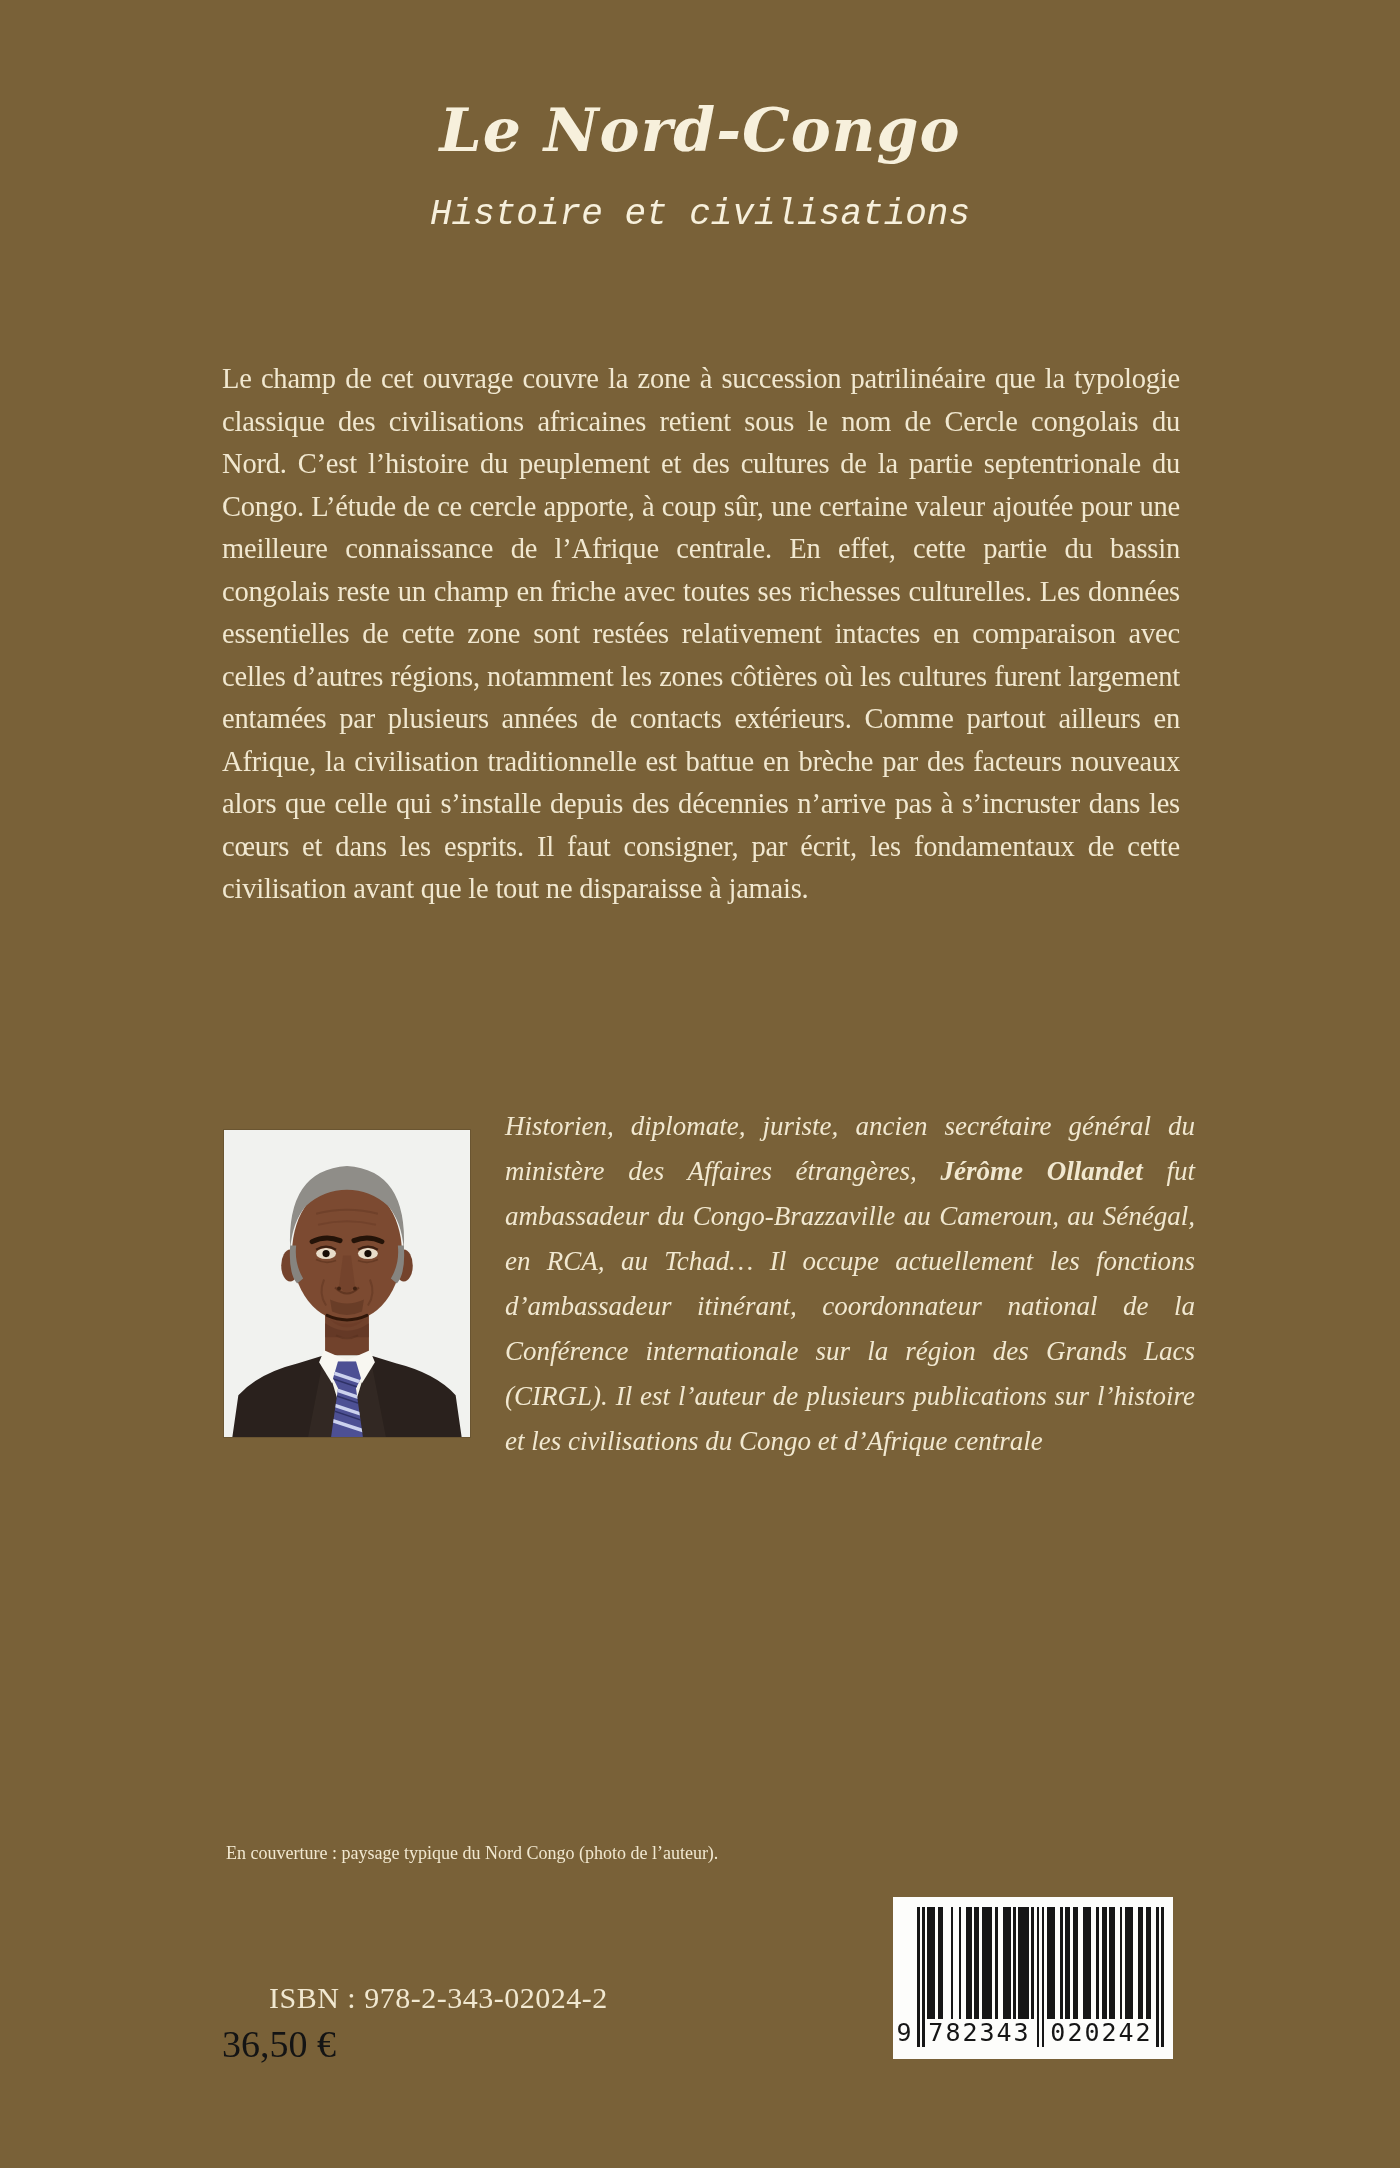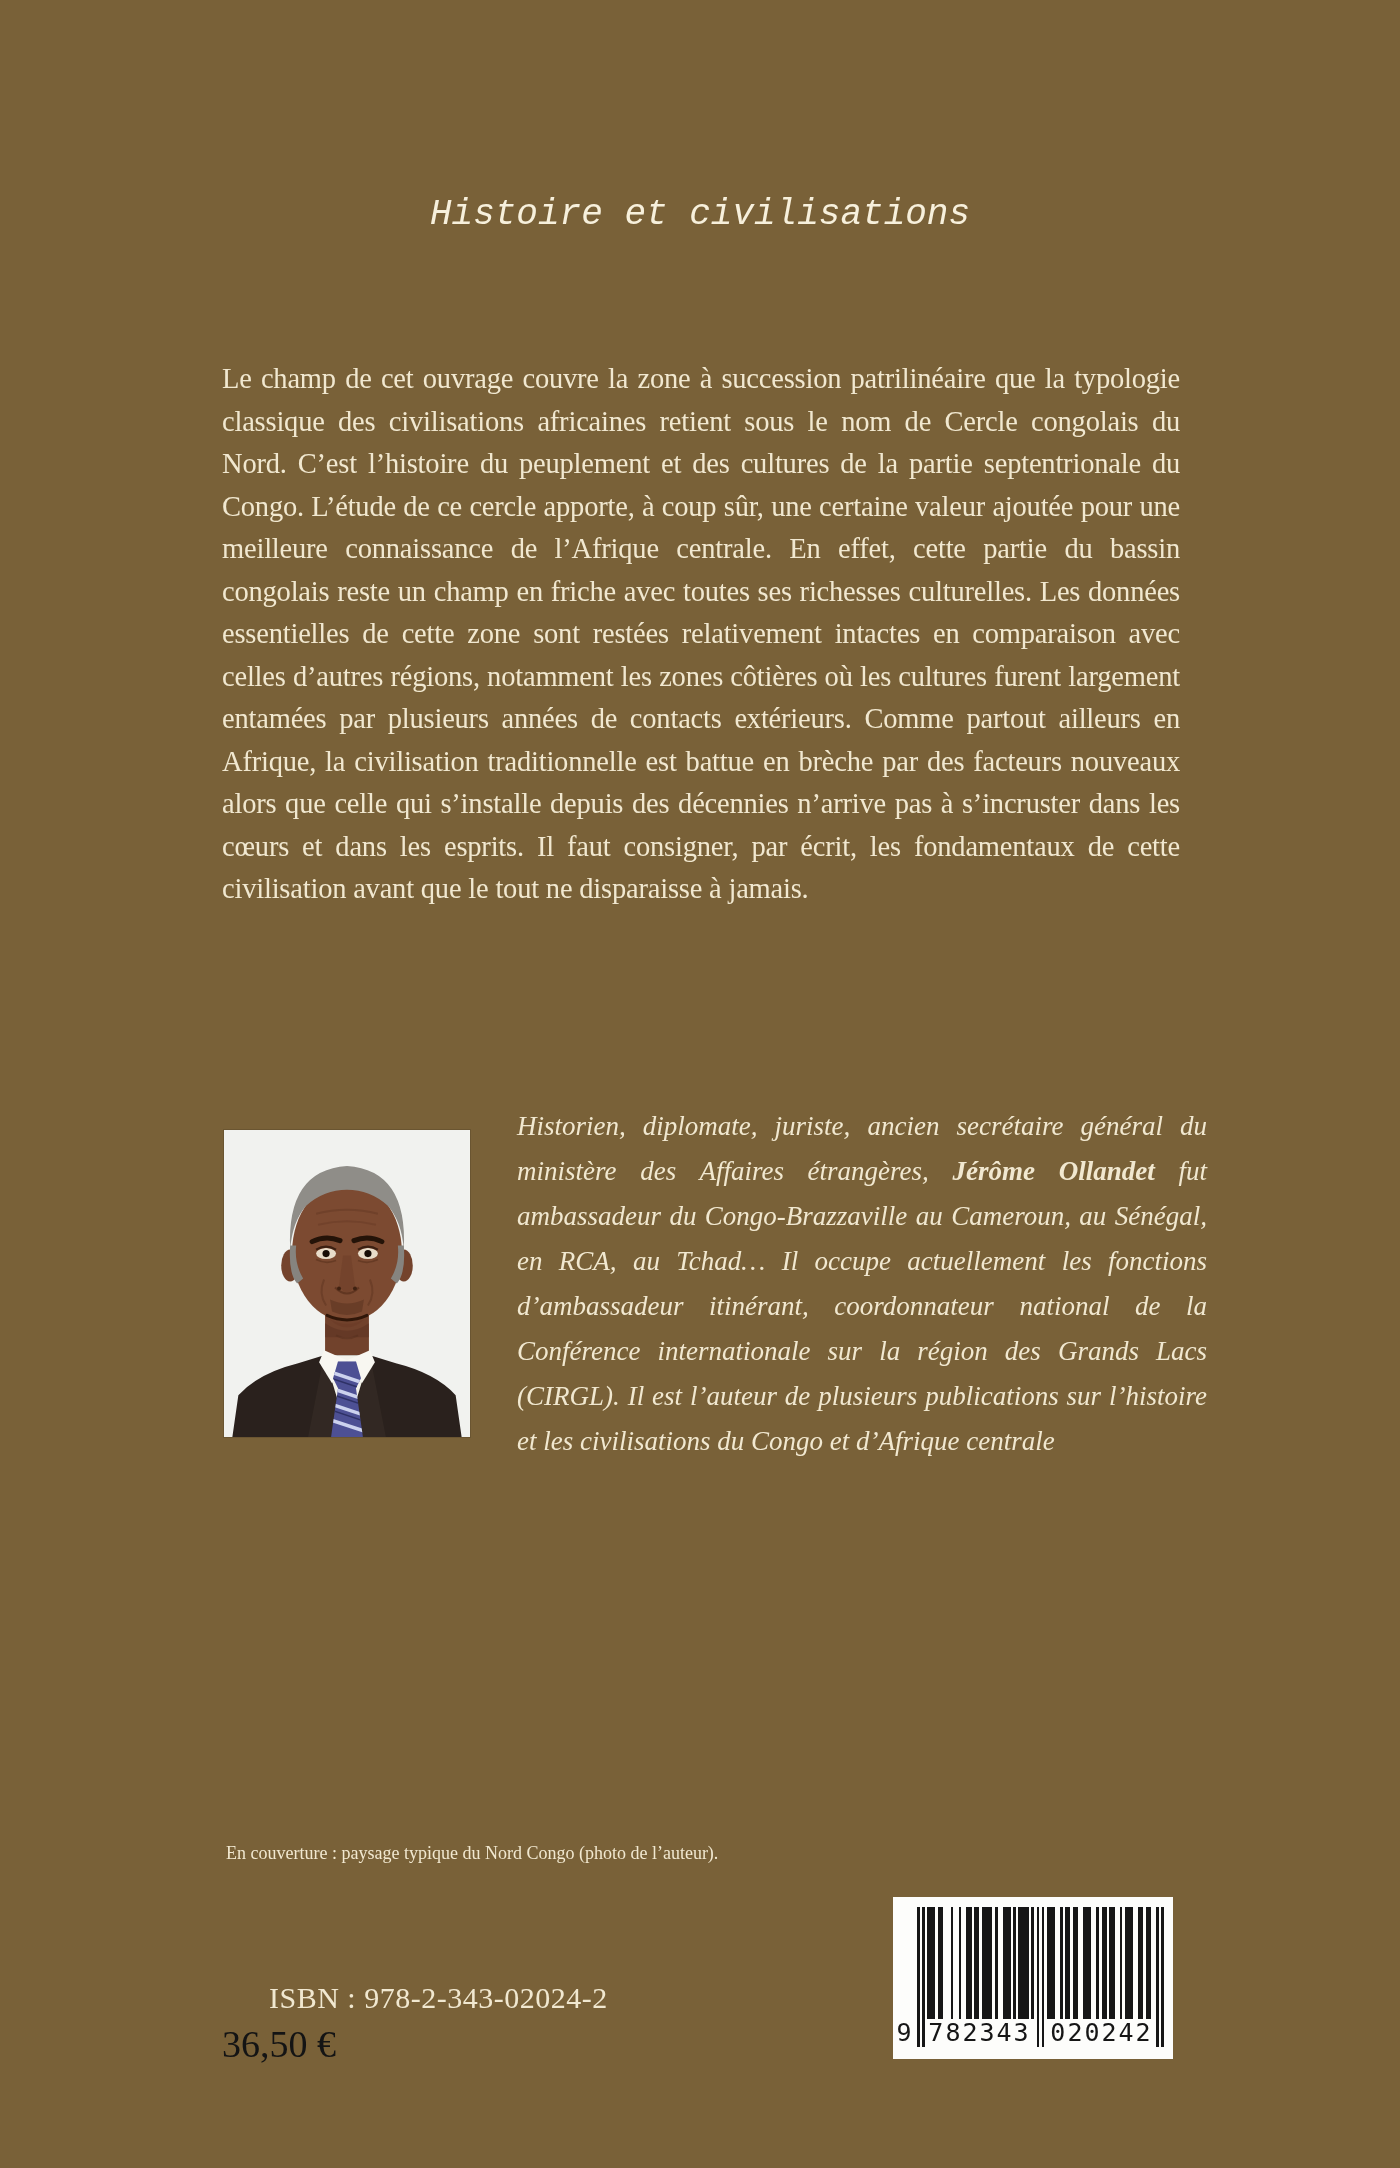--- a/index.html
+++ b/index.html
@@ -29,21 +29,20 @@
   }
   .photo{
     position:absolute;top:1130px;left:224px;width:246px;height:307px;
     background:#f5f4ef;box-shadow:0 0 0 1px rgba(0,0,0,0.12);
   }
   .photo svg{display:block;width:100%;height:100%;}
   .bio{
     position:absolute;top:1104px;left:505px;width:690px;
     font-style:italic;font-size:27px;line-height:45px;text-align:justify;
     color:var(--ink);
-    margin-left:12px;
   }
   .bio strong{font-weight:bold;}
   .cover-note{
     position:absolute;top:1843px;left:226px;font-size:18px;color:var(--ink);
   }
   .barcode{
     position:absolute;top:1897px;left:893px;width:280px;height:162px;
     background:var(--barcode-bg);
   }
   .bars{position:absolute;top:10px;left:24px;width:248px;height:141px;}
@@ -63,20 +62,21 @@
   .price{
     position:absolute;top:2022px;left:222px;font-size:38px;
     color:var(--price-ink);
   }
 </style>
 </head>
 <body>
 
 <div class="cover">
 
+  <h1 class="title">Le Nord-Congo</h1>
   <h2 class="subtitle">Histoire et civilisations</h2>
 
   <p class="synopsis">Le champ de cet ouvrage couvre la zone à succession patrilinéaire que la typologie classique des civilisations africaines retient sous le nom de Cercle congolais du Nord. C’est l’histoire du peuplement et des cultures de la partie septentrionale du Congo. L’étude de ce cercle apporte, à coup sûr, une certaine valeur ajoutée pour une meilleure connaissance de l’Afrique centrale. En effet, cette partie du bassin congolais reste un champ en friche avec toutes ses richesses culturelles. Les données essentielles de cette zone sont restées relativement intactes en comparaison avec celles d’autres régions, notamment les zones côtières où les cultures furent largement entamées par plusieurs années de contacts extérieurs. Comme partout ailleurs en Afrique, la civilisation traditionnelle est battue en brèche par des facteurs nouveaux alors que celle qui s’installe depuis des décennies n’arrive pas à s’incruster dans les cœurs et dans les esprits. Il faut consigner, par écrit, les fondamentaux de cette civilisation avant que le tout ne disparaisse à jamais.</p>
 
   <div class="photo">
     <svg viewBox="0 0 246 308">
       <rect width="246" height="308" fill="#f5f4ef"></rect>
       <rect width="246" height="308" fill="#e9edf0" opacity="0.3"></rect>
 
       <path d="M101 180 h44 v50 h-44 z" fill="#71422c"></path>

